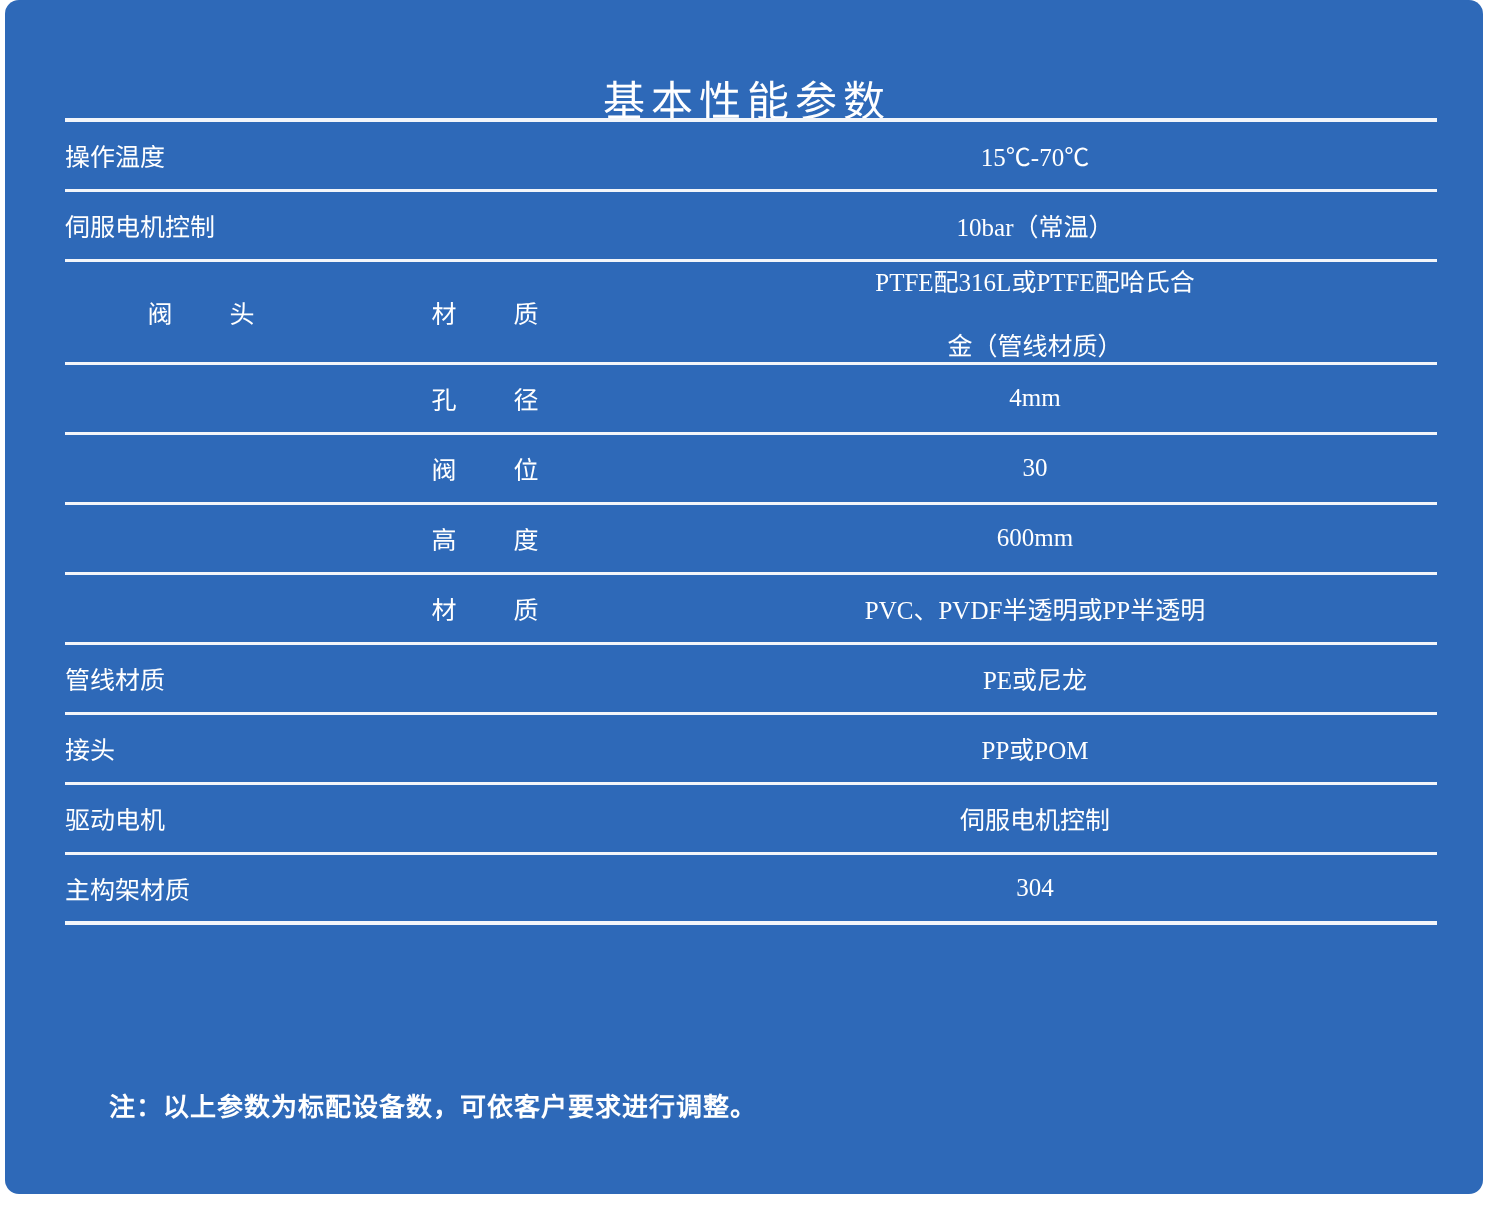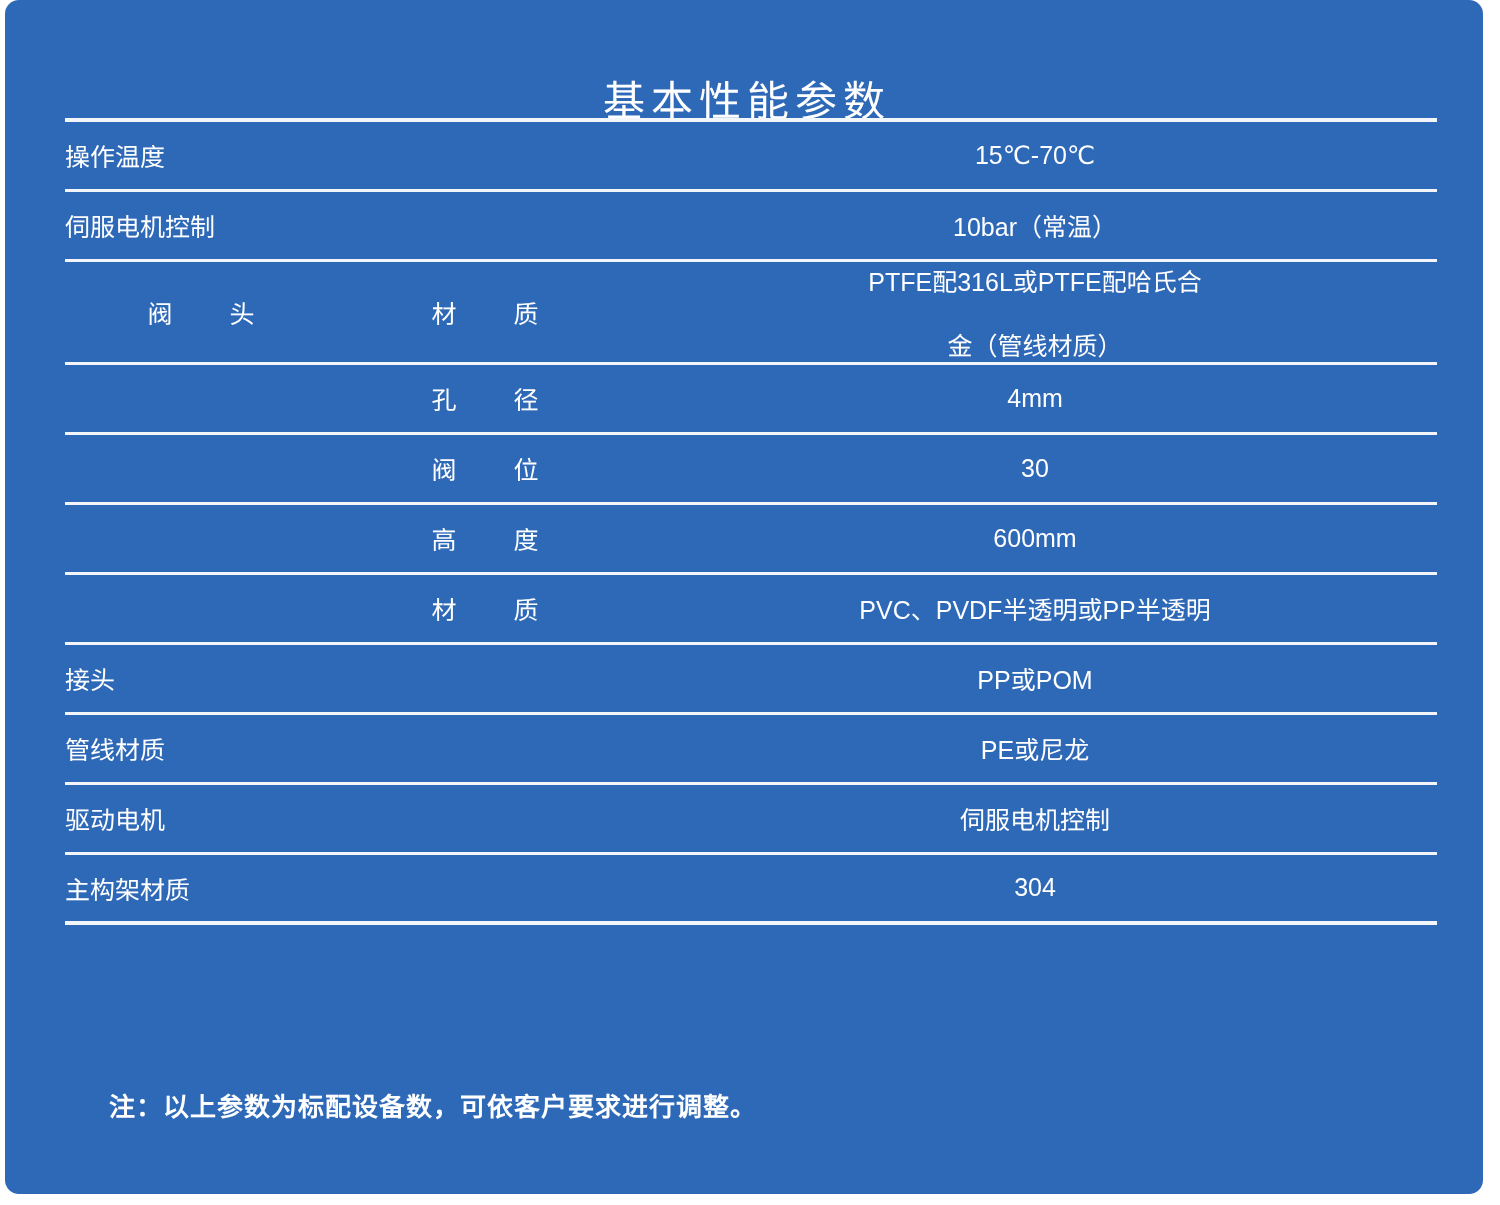--- a/index.html
+++ b/index.html
@@ -60,20 +60,21 @@
 
   .spec-table td {
     border: 0;
     padding: 0;
     height: 70px;
     font-size: 25px;
     font-weight: 400;
     color: #ffffff;
     vertical-align: middle;
     box-sizing: border-box;
+    font-family: Liberation Serif, serif;
   }
 
   
   .spec-table tr > td { border-bottom: 3px solid #f2f5fa; }
   .spec-table tr.first-row > td { border-top: 4px solid #f2f5fa; }
   .spec-table tr.last-row > td { border-bottom: 4px solid #f2f5fa; }
 
   
   .vline-right { border-right: 3px solid #f2f5fa; }
 
@@ -175,27 +176,27 @@
         <td class="val">600mm</td>
       </tr>
 
       <tr>
         <td class="lbl-c1-center vline-right"></td>
         <td class="lbl-sp vline-right">材　质</td>
         <td class="val">PVC、PVDF半透明或PP半透明</td>
       </tr>
 
       <tr>
+        <td class="lbl vline-right" colspan="2">管线材质</td>
+        <td class="val">PE或尼龙</td>
+      </tr>
+
+      <tr>
         <td class="lbl vline-right" colspan="2">接头</td>
         <td class="val">PP或POM</td>
-      </tr>
-
-      <tr>
-        <td class="lbl vline-right" colspan="2">管线材质</td>
-        <td class="val">PE或尼龙</td>
       </tr>
 
       <tr>
         <td class="lbl vline-right" colspan="2">驱动电机</td>
         <td class="val">伺服电机控制</td>
       </tr>
 
       <tr class="last-row">
         <td class="lbl vline-right" colspan="2">主构架材质</td>
         <td class="val">304</td>

